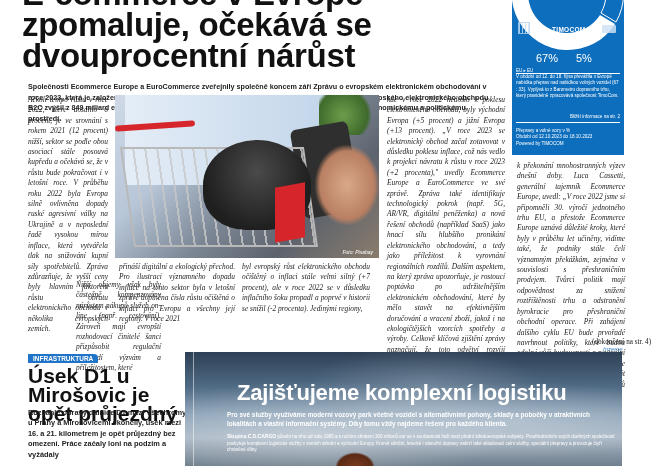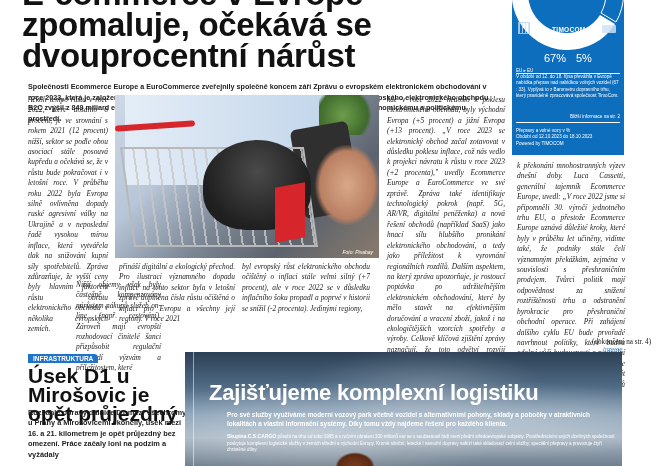--- a/index.html
+++ b/index.html
@@ -37,21 +37,21 @@
   .icon-left{position:absolute;left:6px;top:22px;width:10px;height:10px;border:1px solid #b8d4ef;background:repeating-linear-gradient(90deg,#cfe2f5 0 1px,transparent 1px 3px);opacity:.8;}
   .icon-right{position:absolute;left:90px;top:25px;width:14px;height:8px;background:#cfe2f5;border-radius:1px;opacity:.85;}
   .cont{left:548px;top:338px;font-size:7.2px;padding-left:44px;}
   .inz{left:603px;top:346px;font-family:"Liberation Sans",sans-serif;font-style:italic;font-size:6px;color:#3e86c9;}
   .tag{left:28px;top:354px;background:#1f73c9;color:#fff;font-family:"Liberation Sans",sans-serif;font-weight:bold;font-size:6.5px;padding:1px 5px;border-radius:0 4px 0 0;}
   .h2{left:28px;top:366px;width:160px;font-family:"Liberation Sans",sans-serif;font-weight:bold;font-size:21px;line-height:19px;color:#111;}
   .lede2{left:28px;top:408px;width:160px;font-family:"Liberation Sans",sans-serif;font-weight:bold;font-size:7.4px;line-height:10.4px;color:#222;}
   .ad{left:185px;top:352px;width:437px;height:114px;overflow:hidden;background:linear-gradient(180deg,#2d4055 0%,#4f6a84 30%,#8aa1b6 55%,#a8b6c4 75%,#6f7f8d 100%);color:#fff;font-family:"Liberation Sans",sans-serif;}
   .ad .clouds{position:absolute;inset:0;background:radial-gradient(ellipse at 30% 70%,rgba(255,255,255,.35),transparent 45%),radial-gradient(ellipse at 75% 60%,rgba(255,255,255,.3),transparent 40%),radial-gradient(ellipse at 55% 30%,rgba(255,255,255,.2),transparent 35%);}
   .ad .vline{position:absolute;left:8px;top:0;height:114px;border-left:0.6px solid rgba(255,255,255,.5);}
-  .ad .title{position:absolute;left:24px;top:28px;font-size:22px;font-weight:bold;letter-spacing:-0.2px;}
+  .ad .title{position:absolute;left:52px;top:28px;font-size:22px;font-weight:bold;letter-spacing:-0.2px;}
   .ad .sub{position:absolute;left:42px;top:58px;width:390px;font-size:6.4px;line-height:9px;font-weight:bold;}
   .ad .small{position:absolute;left:42px;top:81px;width:390px;font-size:4.5px;line-height:6.6px;}
   .ad .small b{font-size:5px;}
   .ad .tree{position:absolute;left:150px;top:100px;width:40px;height:30px;background:radial-gradient(ellipse,#7a3b1f,#5a2a14 60%,transparent 70%);}
 </style>
 </head>
 <body>
 
 <div class="abs headline">E-commerce v Evropě zpomaluje, očekává se dvouprocentní nárůst</div>
 <div class="abs lede">Společnosti Ecommerce Europe a EuroCommerce zveřejnily společně koncem září Zprávu o evropském elektronickém obchodování v roce 2023, která je založena na datech z 37 evropských zemí. Vyplývá z ní, že v roce 2022 se obrat evropského elektronického obchodu B2C zvýšil z 849 miliard eur v roce 2021 na 899 miliard eur v roce 2022, a to navzdory měnícímu se ekonomickému a politickému prostředí.</div>
@@ -89,21 +89,21 @@
   </div>
 
 <div class="abs infobox">
   <svg class="donut" viewBox="0 0 128 128">
     <path d="M64 8 A56 56 0 1 0 111 94 L96 85 A39 39 0 1 1 64 25 Z" fill="#ffffff"></path>
     <path d="M66 8 A56 56 0 0 1 112 92 L97 83 A39 39 0 0 0 66 25 Z" fill="none" stroke="#ffffff" stroke-width="1"></path>
   </svg>
   <span class="icon-left"></span>
   <span class="logo">TIMOCOM</span>
   <span class="icon-right"></span>
-  <span class="pct" style="left:32px;">67%</span>
+  <span class="pct" style="left:24px;">67%</span>
   <span class="pct" style="left:64px;">5%</span>
   <span class="legend">EU ▸ EU</span>
   <div class="rule" style="top:73px;"></div>
   <div class="desc">V období od 12. do 18. října převážila v Evropě nabídka přeprav nad nabídkou volných vozidel (67 : 33). Vyplývá to z Barometru dopravního trhu, který pravidelně zpracovává společnost TimoCom.</div>
   <span class="more">Bližší informace na str. 2</span>
   <div class="rule" style="top:122px;"></div>
   <div class="foot">
     <div>Přepravy a volné vozy v %</div>
     <div>Období od 12.10.2023 do 18.10.2023</div>
     <div>Powered by TIMOCOM</div>

